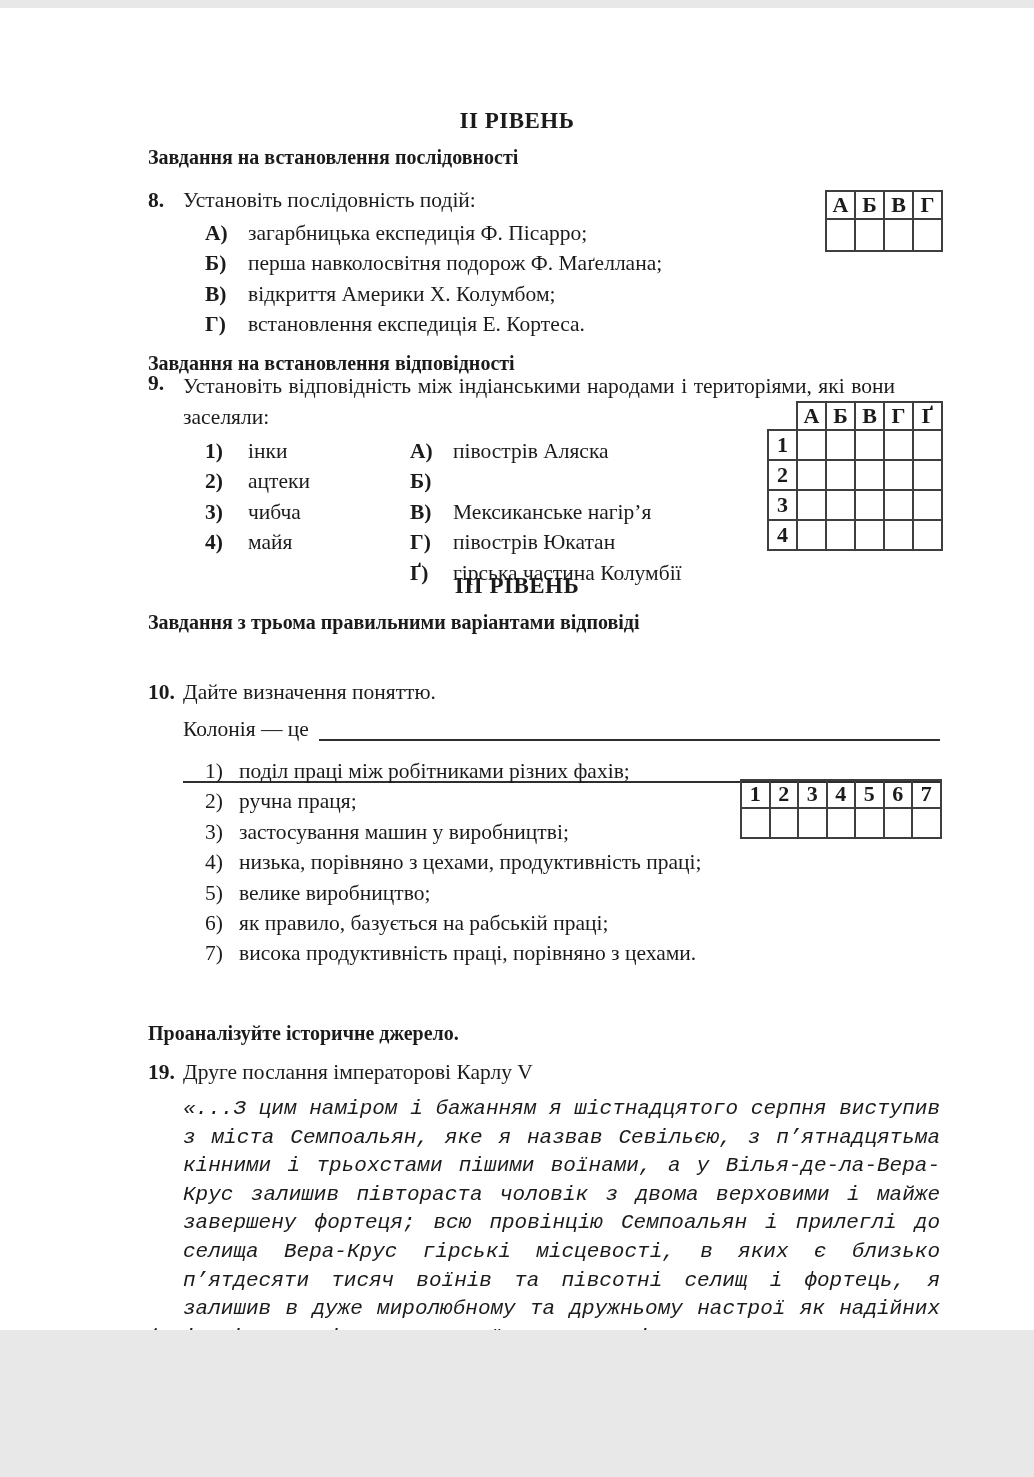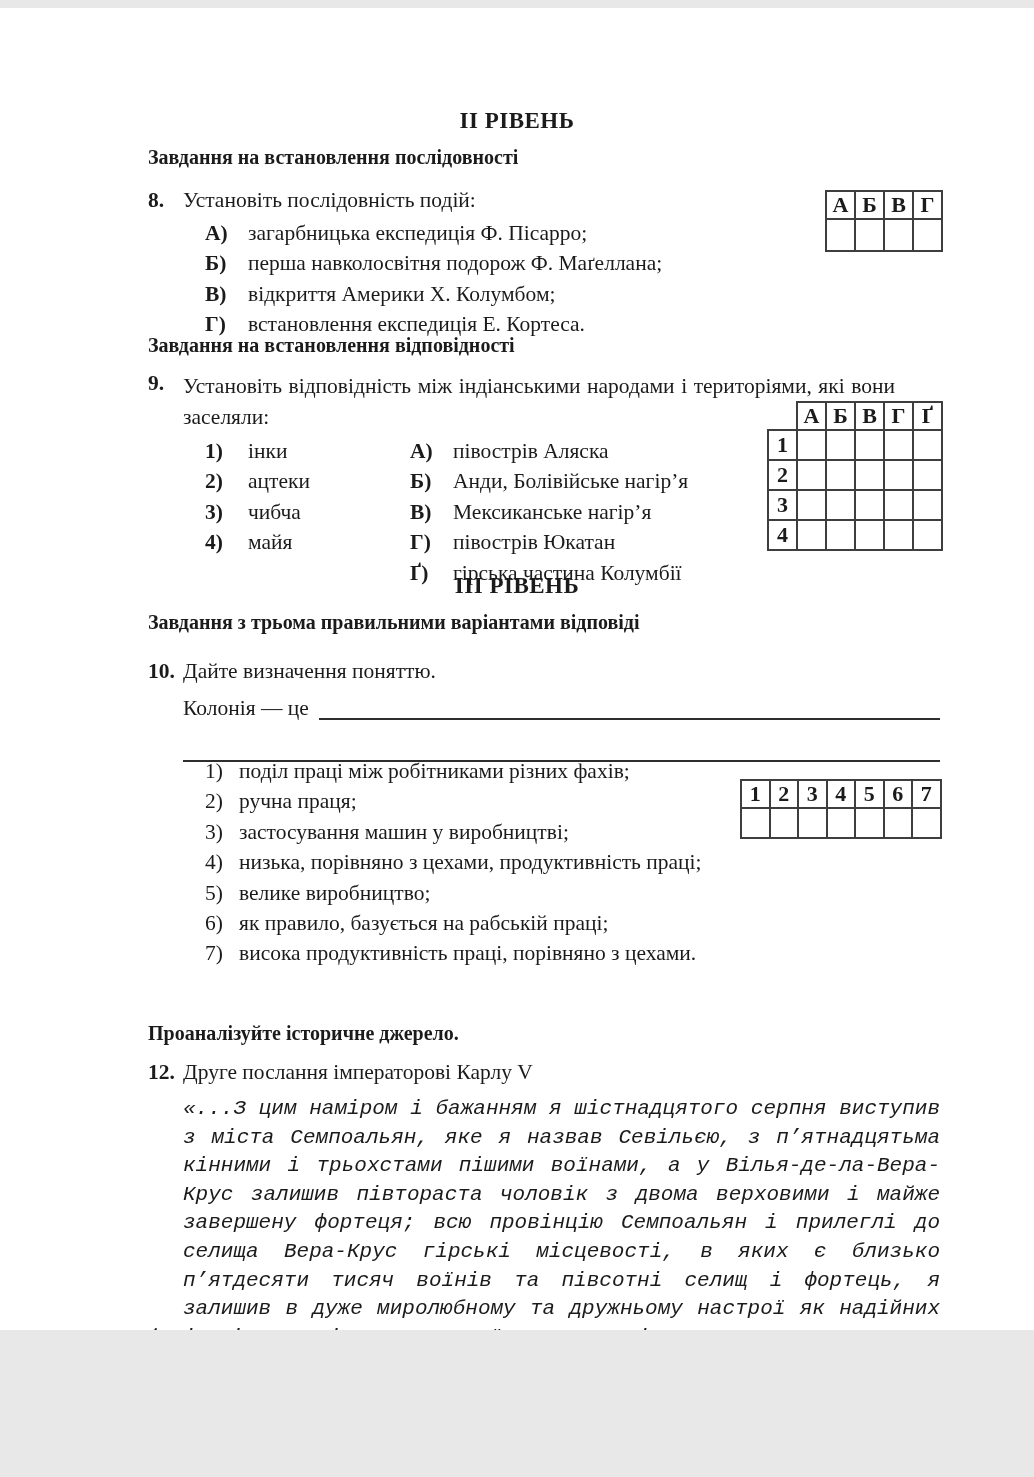--- a/index.html
+++ b/index.html
@@ -97,21 +97,21 @@
     </tr>
     <tr>
       <td></td>
       <td></td>
       <td></td>
       <td></td>
     </tr>
   </tbody>
     </table>
 
-  <div class="sec-head" style="top:326px">Завдання на встановлення відповідності</div>
+  <div class="sec-head" style="top:344px">Завдання на встановлення відповідності</div>
 
   <div class="q" style="top:363px">
     <div class="qrow">
       <span class="qnum">9.</span>
       <span class="qbody justify" style="max-width:712px">Установіть відповідність між індіанськими народами і територіями, які вони заселяли:</span>
     </div>
     <div class="m-cols" style="margin-left:57px">
       <div class="m-col-left">
         <div class="opt">
             <span class="optlabel">1)</span>
@@ -130,21 +130,20 @@
             <span>майя</span>
           </div>
       </div>
       <div class="m-col-right">
         <div class="opt">
             <span class="optlabel">А)</span>
             <span>півострів Аляска</span>
           </div>
         <div class="opt">
             <span class="optlabel">Б)</span>
-            <span>Анди, Болівійське нагір’я</span>
           </div>
         <div class="opt">
             <span class="optlabel">В)</span>
             <span>Мексиканське нагір’я</span>
           </div>
         <div class="opt">
             <span class="optlabel">Г)</span>
             <span>півострів Юкатан</span>
           </div>
         <div class="opt">
@@ -196,21 +195,21 @@
           <td></td>
           <td></td>
           <td></td>
     </tr>
   </tbody>
     </table>
 
   <div class="center-title" style="top:565px">ІІІ РІВЕНЬ</div>
   <div class="sec-head" style="top:603px">Завдання з трьома правильними варіантами відповіді</div>
 
-  <div class="q" style="top:651px; width:792px">
+  <div class="q" style="top:672px; width:792px">
     <div class="qrow">
       <span class="qnum">10.</span>
       <span class="qbody">Дайте визначення поняттю.</span>
     </div>
     <div style="margin-left:35px">
       <div class="def-line">
         <span class="def-label">Колонія — це</span>
         <span class="fill-line"></span>
       </div>
       <div class="full-line"></div>
@@ -270,21 +269,21 @@
           <td></td>
           <td></td>
     </tr>
   </tbody>
     </table>
 
   <div class="sec-head" style="top:1014px">Проаналізуйте історичне джерело.</div>
 
   <div class="q" style="top:1052px; width:792px">
     <div class="qrow">
-      <span class="qnum">12.</span>
+      <span class="qnum">19.</span>
       <span class="qbody">Друге послання імператорові Карлу V</span>
     </div>
     <div class="quote">«...З цим наміром і бажанням я шістнадцятого серпня виступив з міста Семпоальян, яке я назвав Севільєю, з п’ятнадцятьма кінними і трьохстами пішими воїнами, а у Вілья-де-ла-Вера-Крус залишив півтораста чоловік з двома верховими і майже завершену фортеця; всю провінцію Семпоальян і прилеглі до селища Вера-Крус гірські місцевості, в яких є близько п’ятдесяти тисяч воїнів та півсотні селищ і фортець, я залишив в дуже миролюбному та дружньому настрої як надійних і вірних підданих Вашої Величності, якими вони стали з недавніх пір та перебувають нині, бо раніше вони були данника-</div>
   </div>
 
   <div class="page-num">4</div>
 
 </div>
 
 </body></html>

